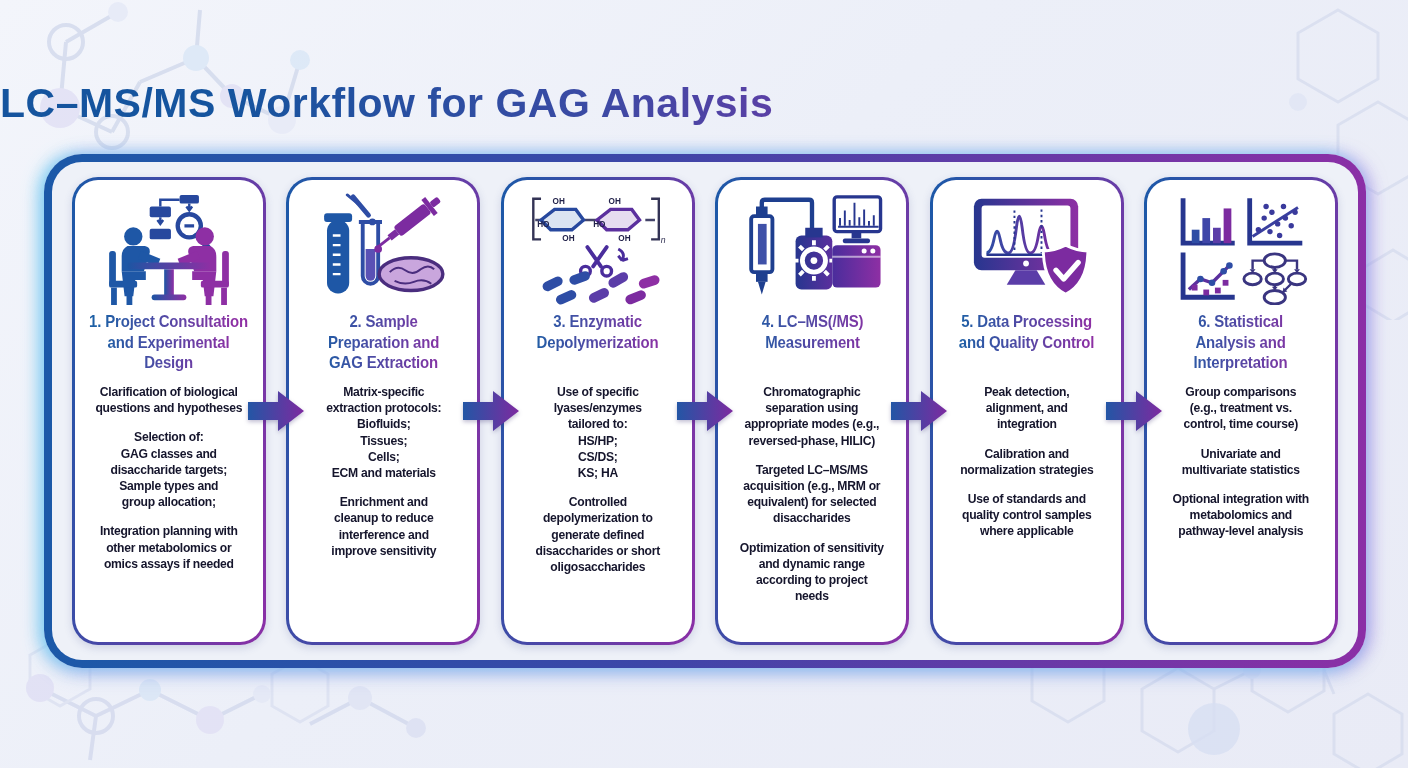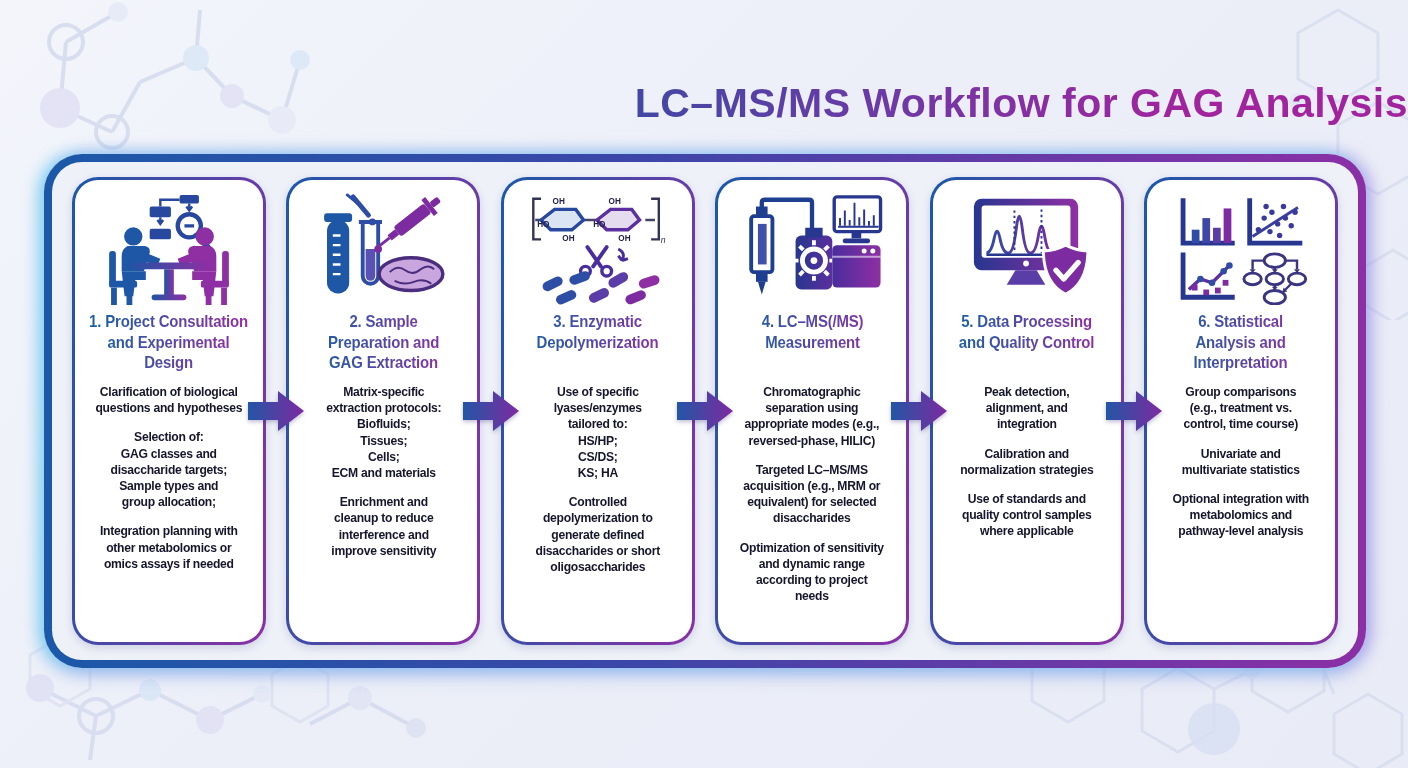--- a/index.html
+++ b/index.html
@@ -3,21 +3,21 @@
 <meta charset="utf-8">
 <style>
   html,body{margin:0;padding:0;}
   body{
     width:1408px;height:768px;position:relative;overflow:hidden;
     background:linear-gradient(135deg,#f3f5fb 0%,#ecEFf8 45%,#e9ebf6 100%);
     font-family:"Liberation Sans",sans-serif;
   }
   .deco{position:absolute;pointer-events:none;}
   .page-title{
-    position:absolute;top:62px;left:0;width:100%;text-align:right;
+    position:absolute;top:62px;left:0;width:100%;text-align:left;
     font-size:41px;font-weight:bold;letter-spacing:.5px;
     background:linear-gradient(90deg,#15549e 16%,#3b4aa4 42%,#6b3aa6 62%,#a1249e 84%);
     -webkit-background-clip:text;background-clip:text;color:transparent;margin-top:18px;
   }
   .frame{
     position:absolute;left:44px;top:154px;width:1322px;height:514px;box-sizing:border-box;
     border-radius:38px;padding:8px;
     background:linear-gradient(90deg,#1b59a8 0%,#3c46a8 45%,#8b2fa6 100%);
     box-shadow:-5px 0 16px rgba(110,215,245,.8),5px 0 16px rgba(170,120,225,.55),0 7px 18px rgba(140,160,230,.45);
   }

